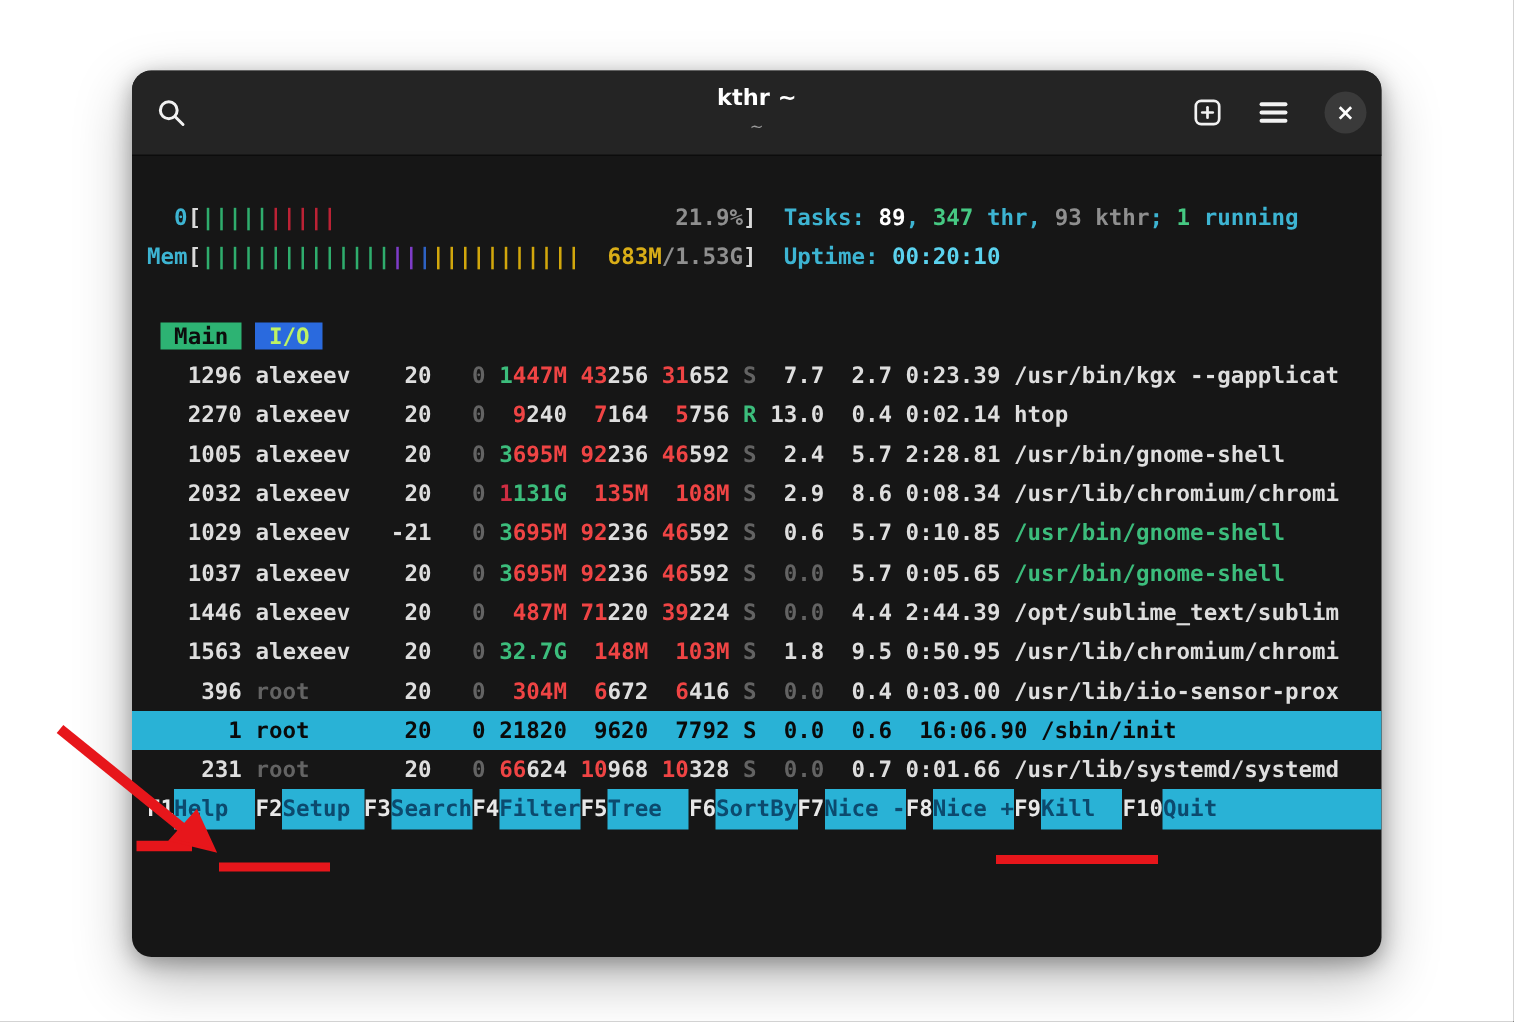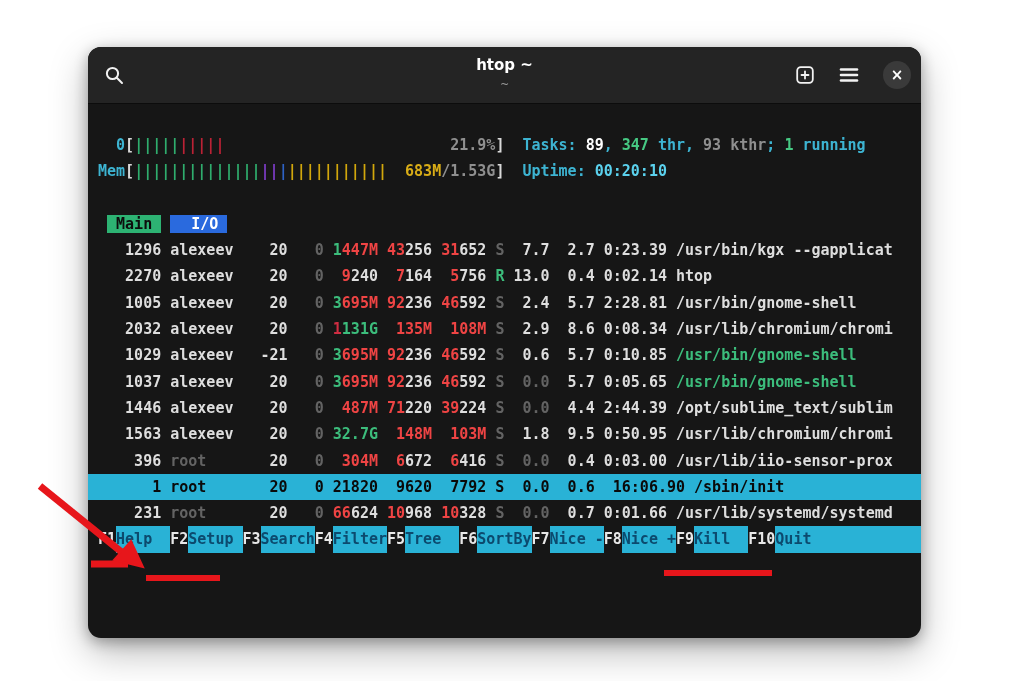--- a/index.html
+++ b/index.html
@@ -25,21 +25,21 @@
   .bleed{margin-left:-10px;padding-left:10px;}
   
   .cn{color:#3db4d2;} .cb{color:#5bd2ee;} .c2{color:#2d8cad;font-weight:normal;}
   .cy{color:#ef4444;} .wb{color:#ffffff;} .w{color:#dedede;}
   .gb{color:#46c983;} .g{color:#3cbd7c;} .y{color:#d9ad17;text-align:center;}
   .gr{color:#8f8f8f;text-align:center;} .dg{color:#636363;} .br{color:#d9d9d9;} .r{color:#cf2d42;}
   
   .pg{color:#2fad6d;} .pr{color:#bb2235;} .pp{color:#7e3cc8;} .pb{color:#2e62c4;} .py{color:#d2a70c;}
   
   .tabm{background:#2db373;color:#0d0d0d;}
-  .tabio{background:#2a6ade;color:#ffffff;padding-left:12px;}
+  .tabio{background:#2a6ade;color:#bef264;}
   .hdrline{background:#2db373;}
   .hdrt{color:#0e1f17;}
   .hdrsel{background:#29b2d6;}
   .selrow{background:#29b2d6;}
   .sel{color:#0a0a0a;}
   .fbar{display:flex;}
   .fbar span{white-space:pre;}
   .fbar span:last-child{flex:1;}
   .fk{color:#e8e8e8;}
   .fbtn{background:#29b2d6;color:#0c4a6e;}
@@ -52,21 +52,21 @@
   <div class="window">
     <div class="titlebar">
       <div class="tb-left">
         <span class="icon-btn">
           <svg width="21" height="21" viewBox="0 0 21 21" fill="none" stroke="#f2f2f2" stroke-width="2" stroke-linecap="round">
             <circle cx="8.5" cy="8.5" r="5.6"></circle>
               <line x1="12.8" y1="12.8" x2="18" y2="18"></line>
           </svg>
         </span>
       </div>
-      <div class="tb-title">htop ~</div>
+      <div class="tb-title">kthr ~</div>
       <div class="tb-sub">~</div>
       <div class="tb-right">
         <span class="icon-btn">
           <svg width="20" height="20" viewBox="0 0 20 20" fill="none" stroke="#f2f2f2" stroke-width="1.8" stroke-linecap="round">
             <rect x="2.2" y="2.2" width="15.6" height="15.6" rx="3.6"></rect>
             <line x1="10" y1="6.5" x2="10" y2="13.5"></line>
               <line x1="6.5" y1="10" x2="13.5" y2="10"></line>
           </svg>
         </span>
         <span class="icon-btn">

